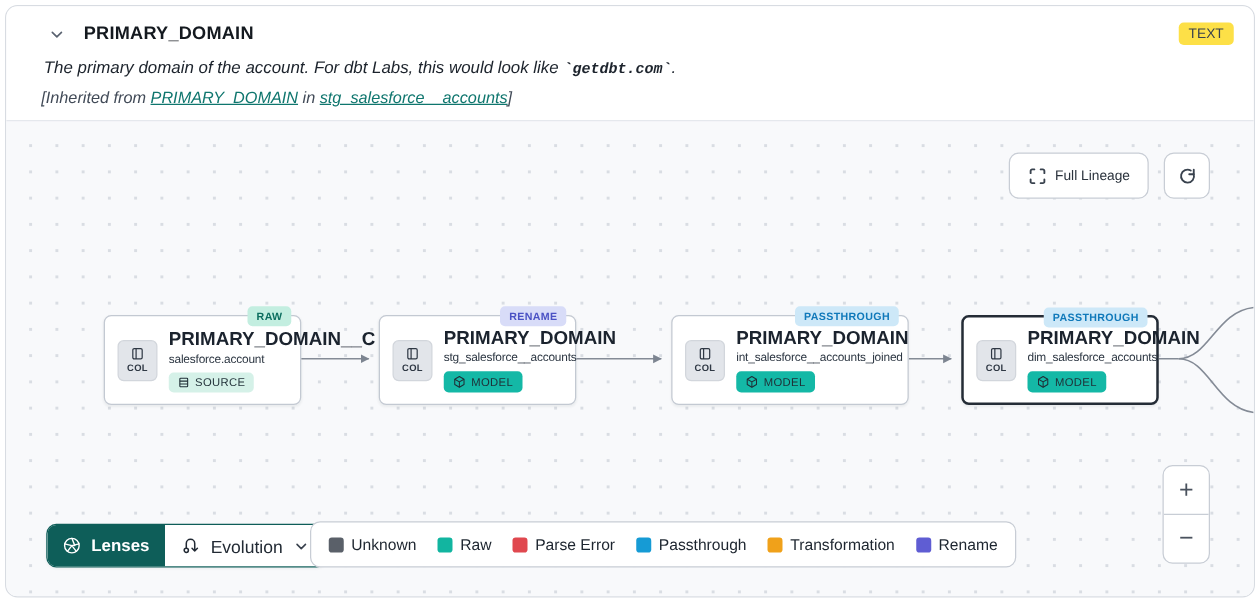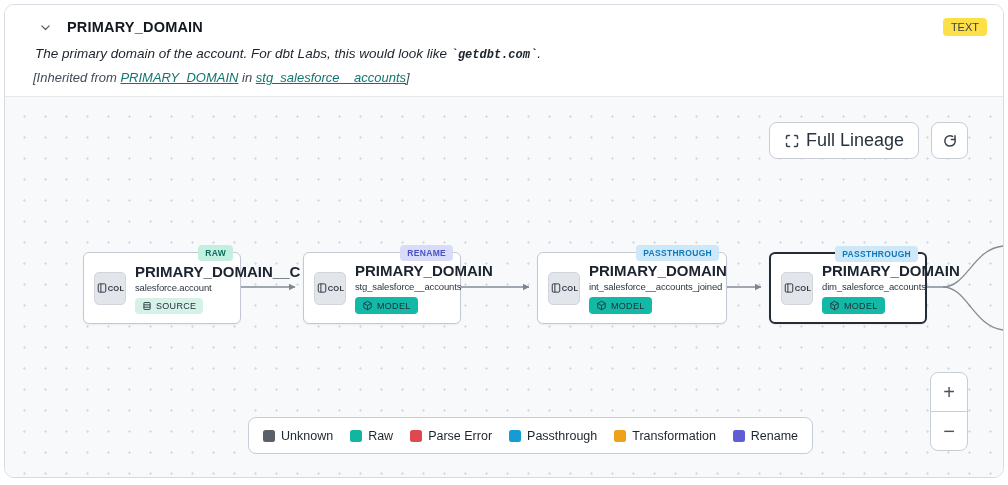--- a/index.html
+++ b/index.html
@@ -32,39 +32,39 @@
   .canvas {
     position:relative; flex:1 1 auto; border-top:1px solid #e5e8ed;
     background-color:#f8f9fb;
     background-image:radial-gradient(circle, #d9dde3 1.1px, transparent 1.3px);
     background-size:21px 21px; background-position:9px 9px;
   }
   .edges { position:absolute; inset:0; width:100%; height:100%; }
   .controls { position:absolute; top:25px; right:35px; display:flex; gap:12px; }
   .btn {
     background:#fff; border:1px solid #c8cdd5; border-radius:8px;
-    color:#2a323c; font-size:18px; font-family:inherit;
+    color:#2a323c; font-size:11px; font-family:inherit;
     display:flex; align-items:center; gap:6px; padding:0 14px; height:37px; cursor:pointer;
   }
   .icon-btn { width:37px; padding:0; justify-content:center; }
   
   .node {
     position:absolute; top:155px; height:72px;
     background:#fff; border:1px solid #c3c9d2; border-radius:6px;
     box-shadow:0 1px 2px rgba(20,30,40,.06);
     display:flex; align-items:center; gap:9px; padding:8px 10px; cursor:pointer;
   }
   .node.selected { border:2px solid #242c36; }
   .node-1 { left:78px;  width:158px; }
   .node-2 { left:298px; width:158px; }
   .node-3 { left:532px; width:190px; }
   .node-4 { left:764px; width:158px; }
   .col-chip {
     flex:0 0 auto; width:32px; height:33px; background:#e2e5ea; border:1px solid #d2d6dc;
-    border-radius:5px; display:flex; flex-direction:row; align-items:center; justify-content:center;
+    border-radius:5px; display:flex; flex-direction:column; align-items:center; justify-content:center;
     color:#2f3844;
   }
   .col-chip .chip-label { font-size:7.5px; font-weight:bold; letter-spacing:.3px; margin-top:1px; }
   .node-body { display:flex; flex-direction:column; align-items:flex-start; min-width:0; }
   .node-title { font-size:15px; font-weight:bold; color:#1b232e; white-space:nowrap; }
   .node-sub { font-size:9.5px; color:#2c3642; letter-spacing:-0.15px; white-space:nowrap; margin-top:2px; }
   .kind-badge {
     display:inline-flex; align-items:center; gap:4px;
     font-size:9px; font-weight:normal; color:#1f2e36; letter-spacing:.3px;
     border-radius:4px; padding:3px 7px; margin-top:5px;
@@ -256,20 +256,39 @@
         </span>
       </div>
     </div>
 
     <div class="zoom-box">
       <button class="zoom-btn">+</button>
       <div class="divider"></div>
       <button class="zoom-btn">−</button>
     </div>
 
+    <div class="lens-group">
+      <button class="lenses-seg">
+        <svg width="15" height="15" viewBox="0 0 16 16" fill="none" stroke="#ffffff" stroke-width="1.2" stroke-linecap="round">
+          <circle cx="8" cy="8" r="6.2"></circle>
+          <path d="M8 1.8 L10.5 8 M14.1 6.5 L8 8 M11.8 12.9 L8 8 M4.2 12.9 L8 8 M1.9 6.5 L8 8"></path>
+        </svg>
+        <span>Lenses</span>
+      </button>
+      <button class="evolution-seg">
+        <svg width="15" height="15" viewBox="0 0 16 16" fill="none" stroke="#222a34" stroke-width="1.3" stroke-linecap="round" stroke-linejoin="round">
+          <circle cx="4.3" cy="12" r="1.8"></circle>
+          <path d="M4.3 10 V6.2 a3.6 3.6 0 0 1 7.2 0 V12.6 M9.2 10.3 11.5 12.6 13.8 10.3"></path>
+        </svg>
+        <span>Evolution</span>
+        <svg width="12" height="12" viewBox="0 0 16 16" fill="none" stroke="#3a424e" stroke-width="1.7" stroke-linecap="round" stroke-linejoin="round">
+            <path d="M3.5 6 8 10.5 12.5 6"></path>
+          </svg>
+      </button>
+    </div>
 
     <div class="legend">
       <span class="legend-item">
         <span class="legend-swatch" style="background-color: rgb(90, 96, 105);"></span>
         <span>Unknown</span>
       </span>
       <span class="legend-item">
         <span class="legend-swatch" style="background-color: rgb(18, 181, 160);"></span>
         <span>Raw</span>
       </span>

